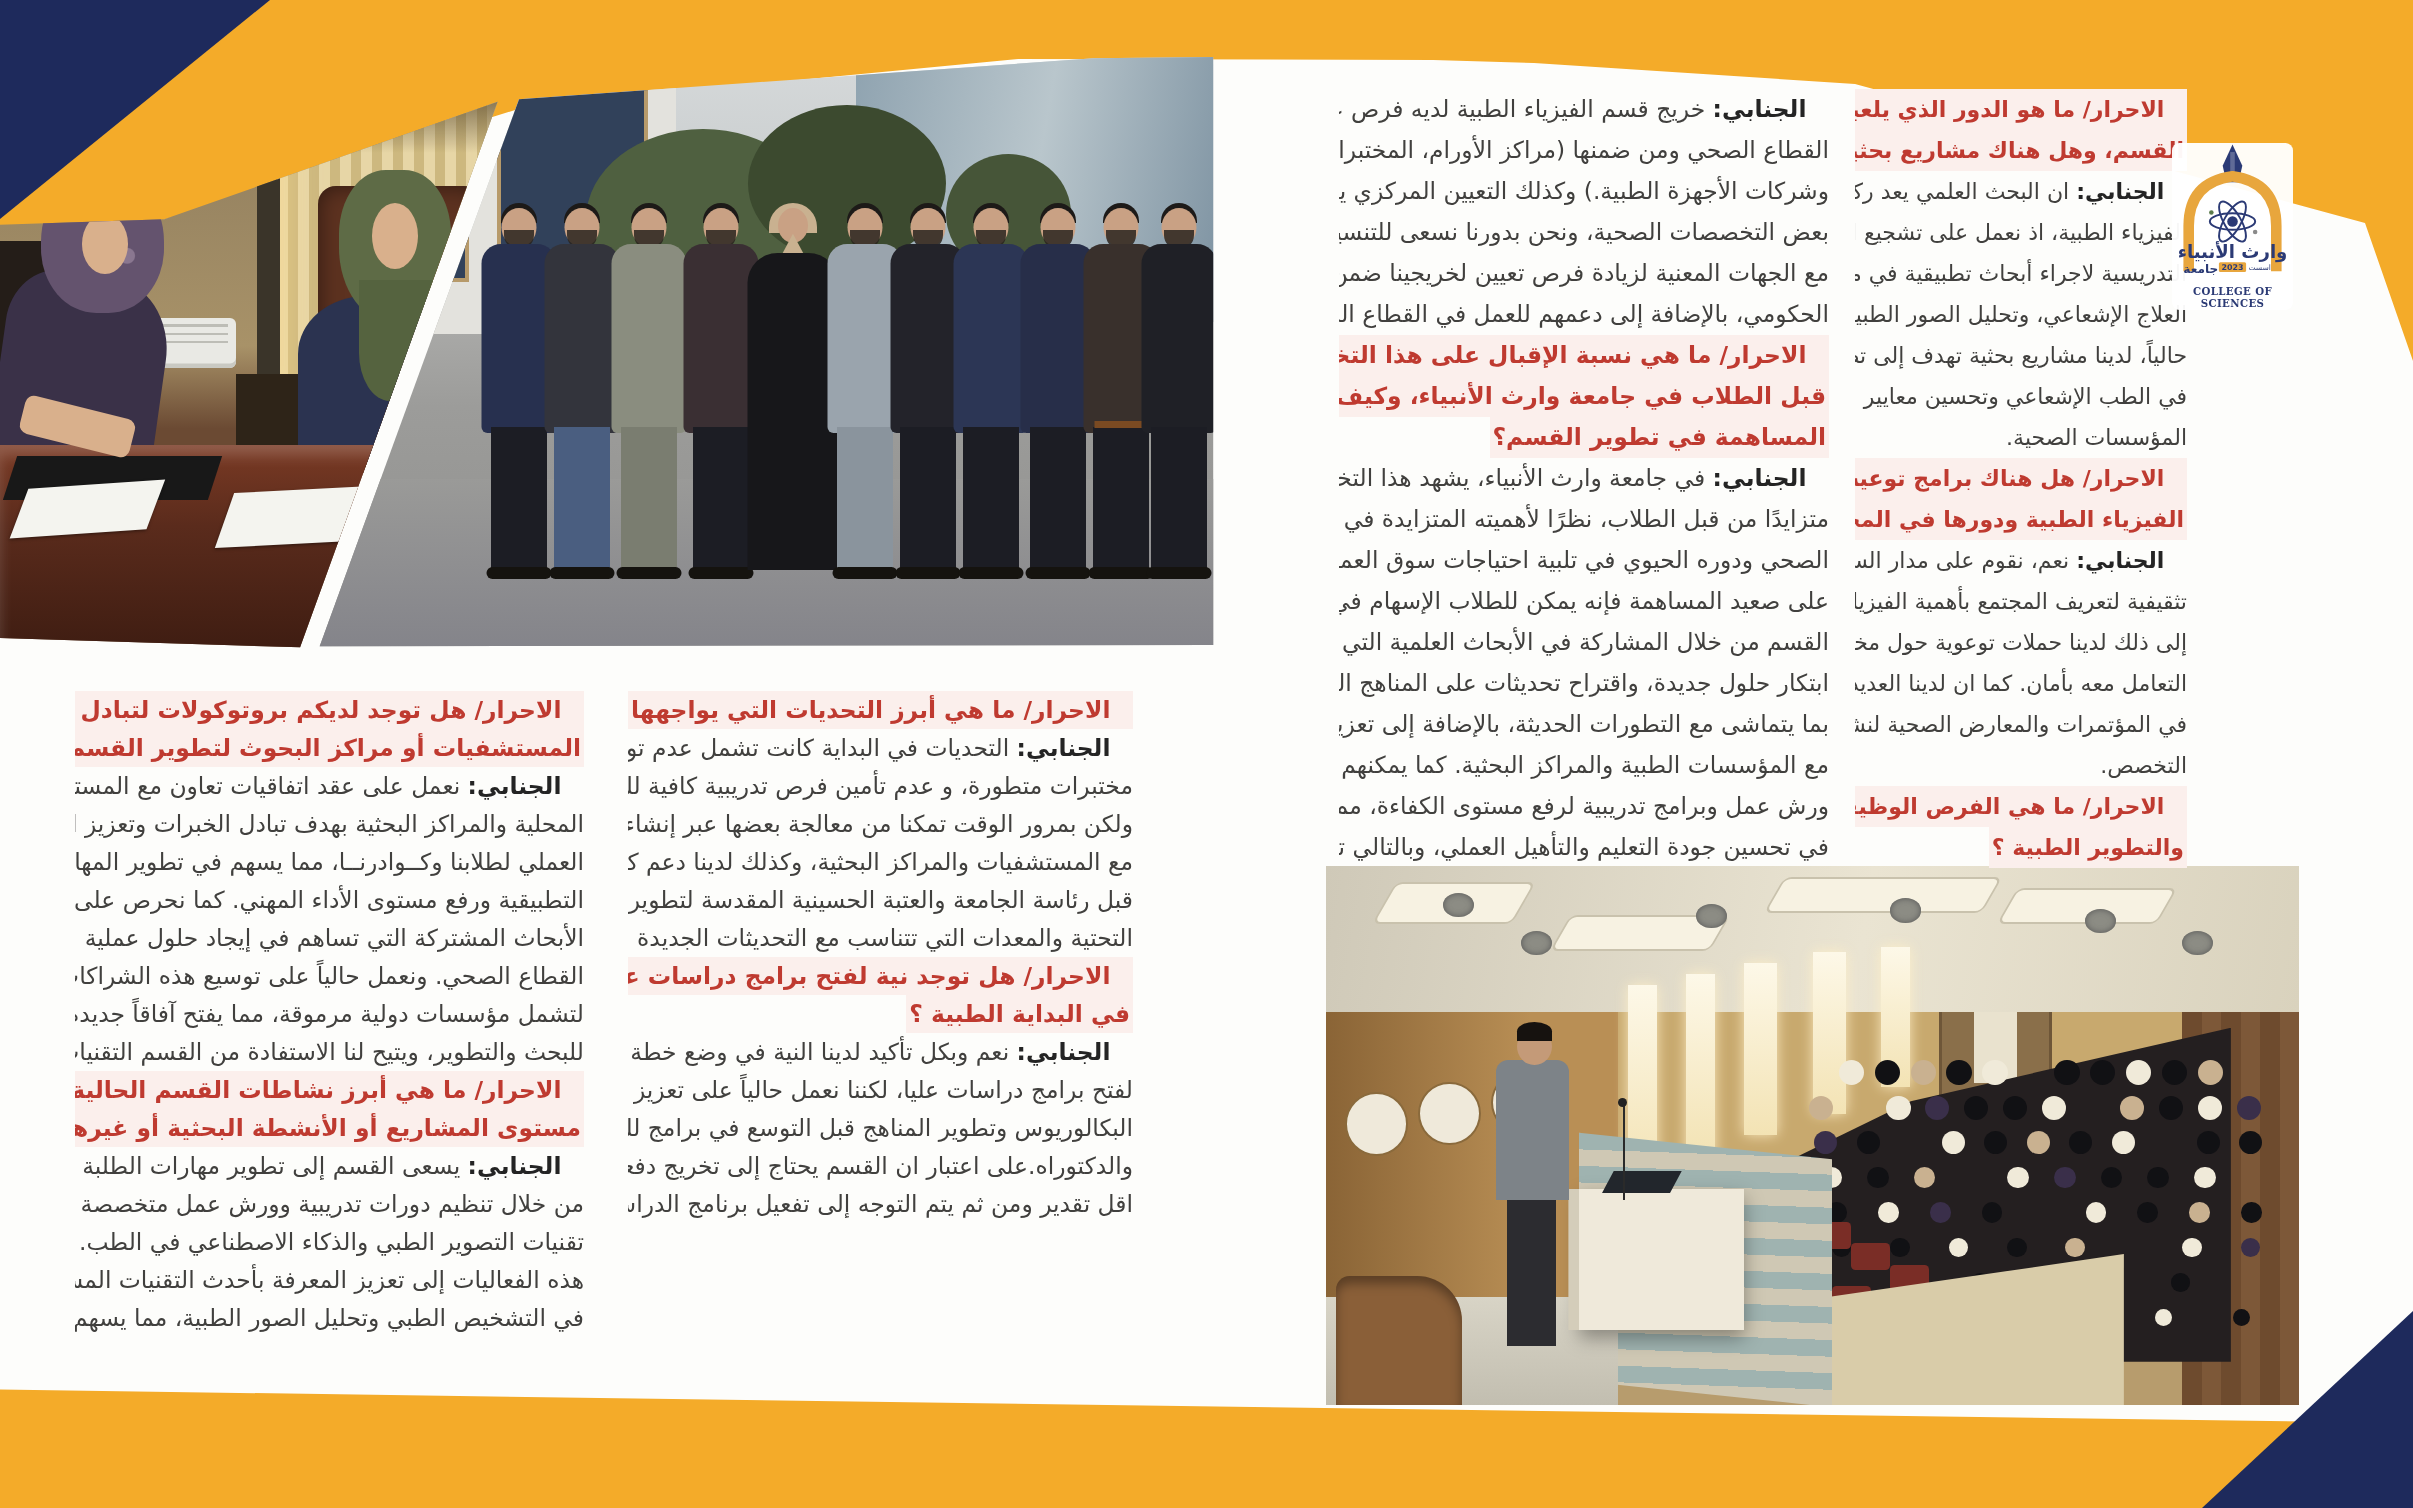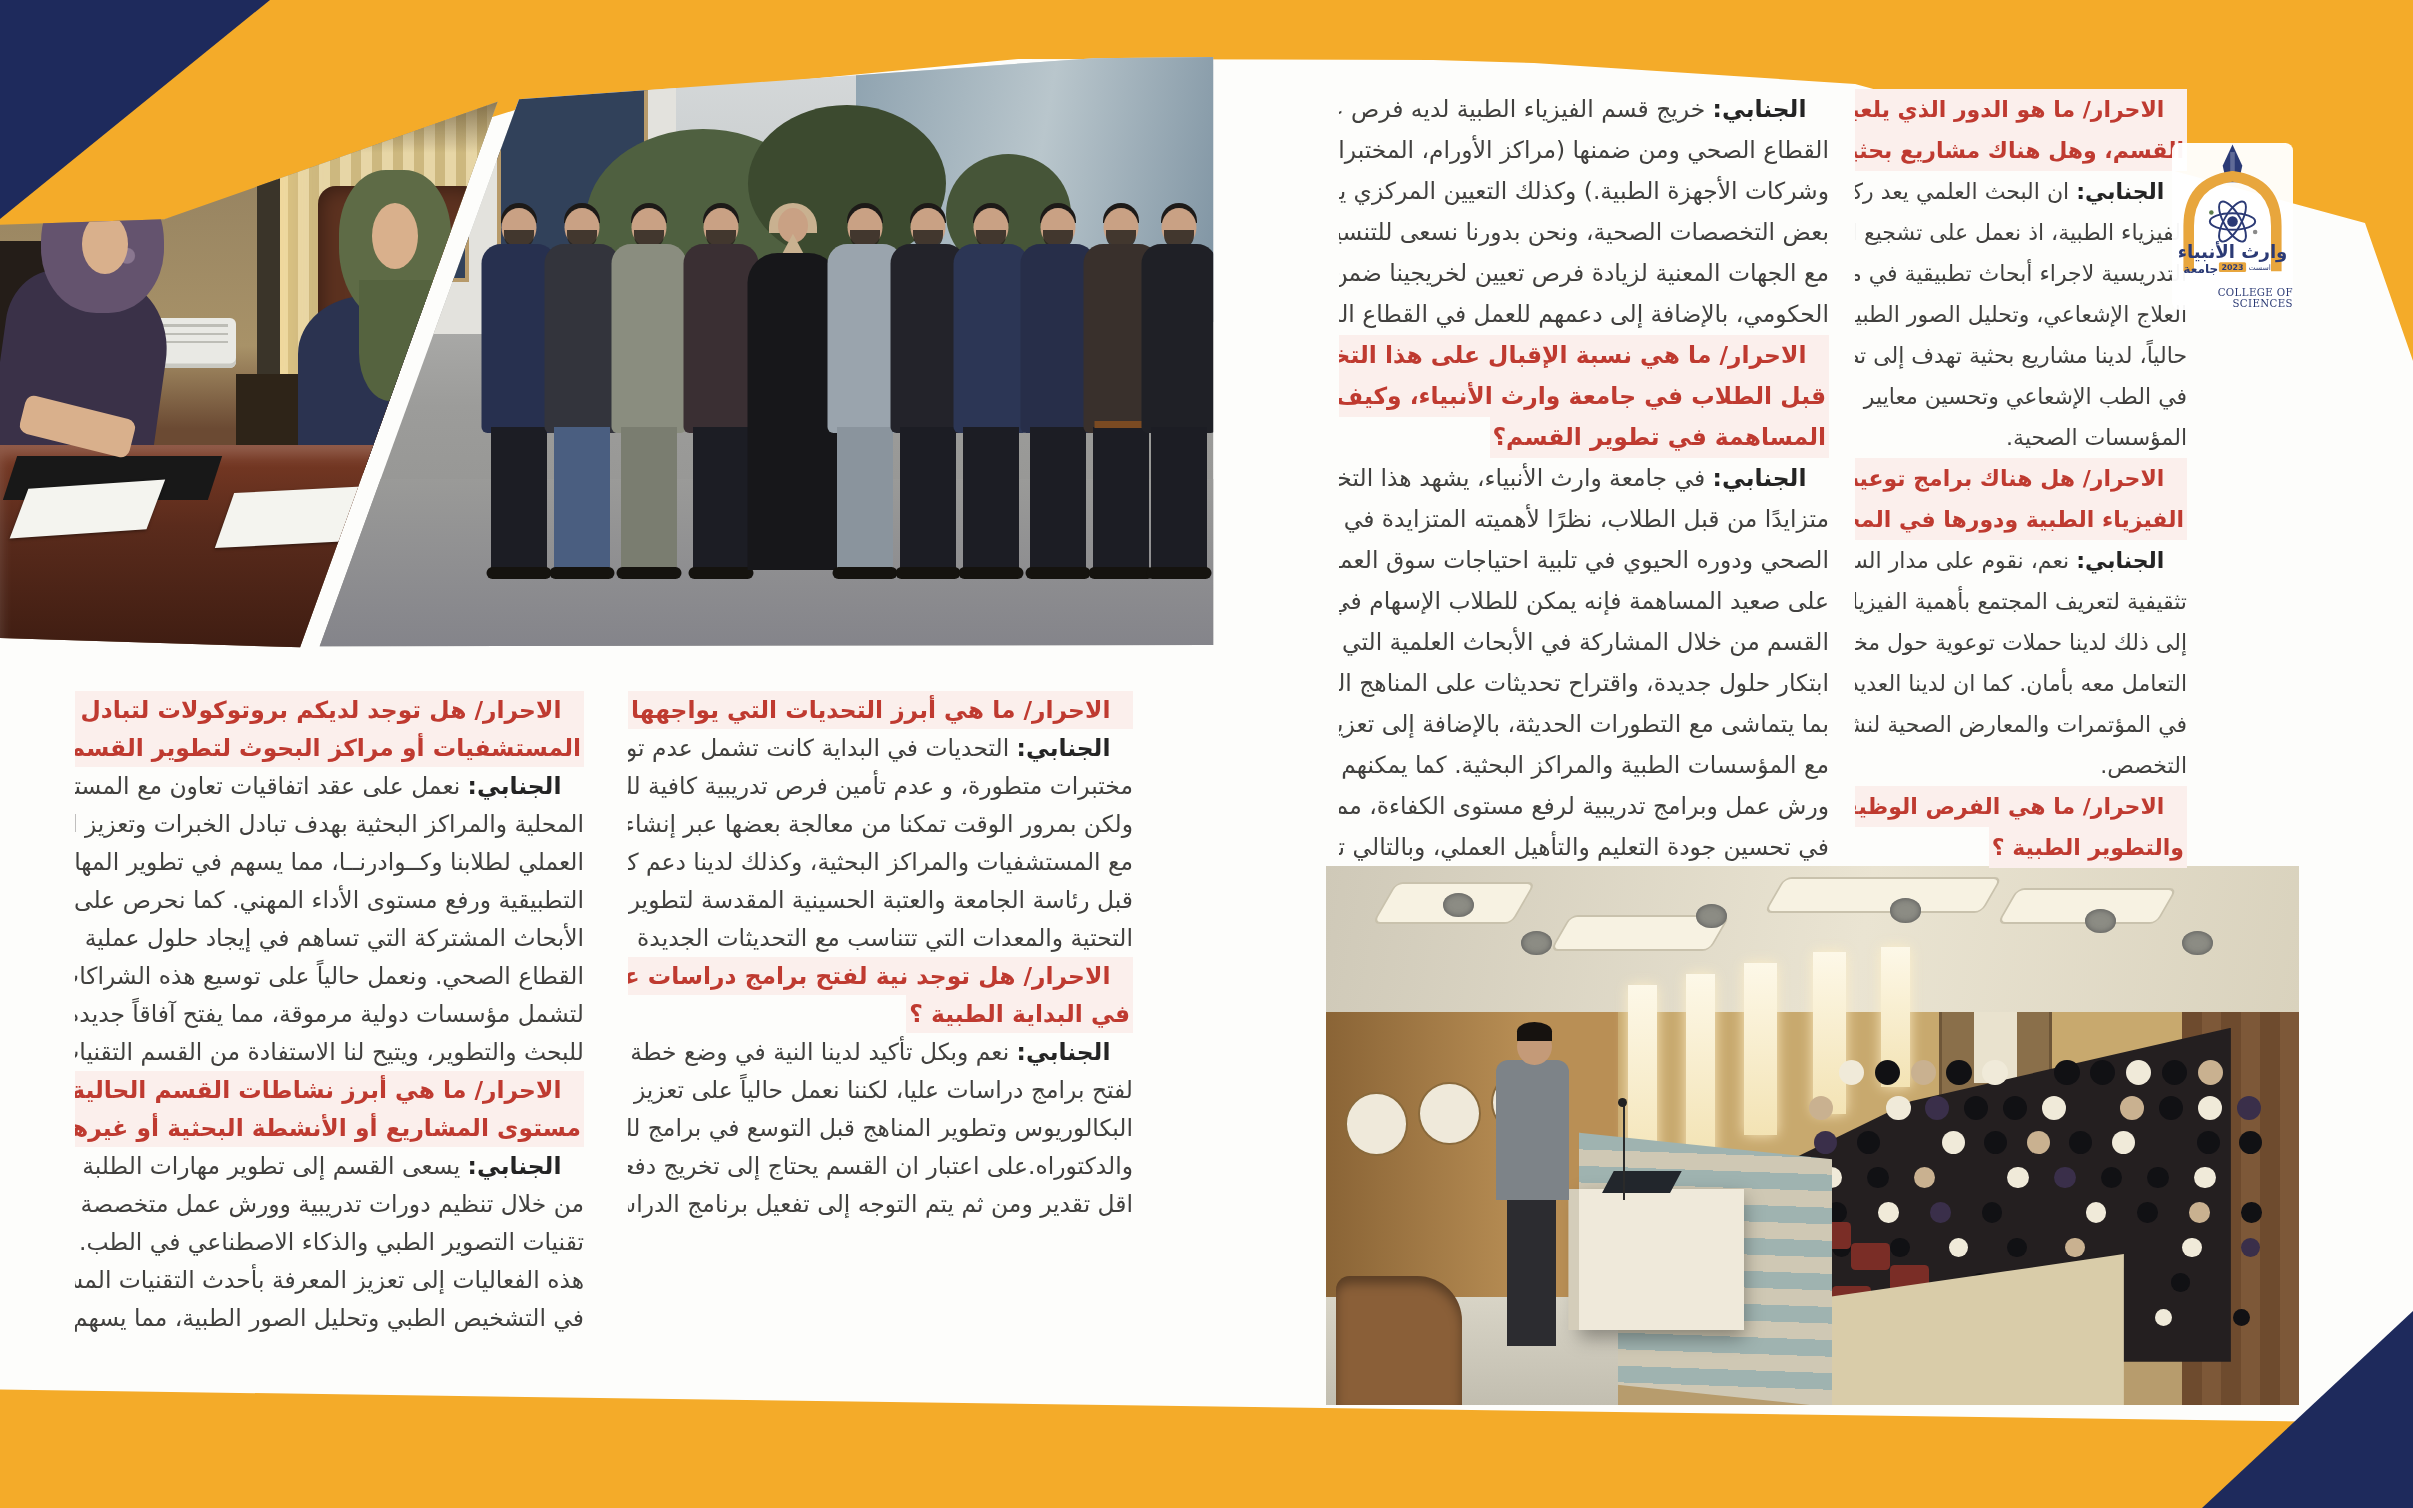--- a/index.html
+++ b/index.html
@@ -122,22 +122,22 @@
   .lh-man-jacket{left:17.5%;top:36%;width:7.5%;height:26%;background:#7d8388;border-radius:12px 12px 0 0;}
   .lh-man-head{left:19.6%;top:30%;width:3.6%;height:7%;background:#c49a78;border-radius:50%;}
   .lh-man-hair{left:19.6%;top:29%;width:3.6%;height:3.4%;background:#16120f;border-radius:50% 50% 0 0;}
   .lh-man-legs{left:18.6%;top:61%;width:5%;height:28%;background:#2c2c30;}
   .lh-chair{left:1%;top:76%;width:13%;height:24%;background:#8a5f38;border-radius:13.6px 45px 0 0;box-shadow:inset 0 7.5px 10.6px rgba(0,0,0,.35);}
   .lh-seatred{position:absolute;background:#7a2d26;border-radius:4.5px;}
   .head-dot{position:absolute;border-radius:50%;}
   
   #logo{left:2172px;top:143px;width:121px;height:167px;background:rgba(255,255,255,.96);border-radius:7.5px;}
   #logo svg{position:absolute;left:0;top:0;}
-  .logo-college{position:absolute;left:0;bottom:1.5px;width:100%;
-    font-size:10.2px;font-weight:normal;color:#2b3a75;letter-spacing:0.4px;font-family:"DejaVu Serif",serif;}
+  .logo-college{position:absolute;left:0;bottom:1.5px;width:100%;text-align:center;
+    font-size:10.2px;font-weight:bold;color:#2b3a75;letter-spacing:0.4px;font-family:"DejaVu Serif",serif;}
 </style>
 </head>
 <body>
 
 <div class="abs" id="page-base"></div>
 <div class="abs" id="yellow-top"></div>
 <div class="abs" id="navy-topleft"></div>
 <div class="abs" id="yellow-bottom"></div>
 <div class="abs" id="navy-bottomright"></div>
 

